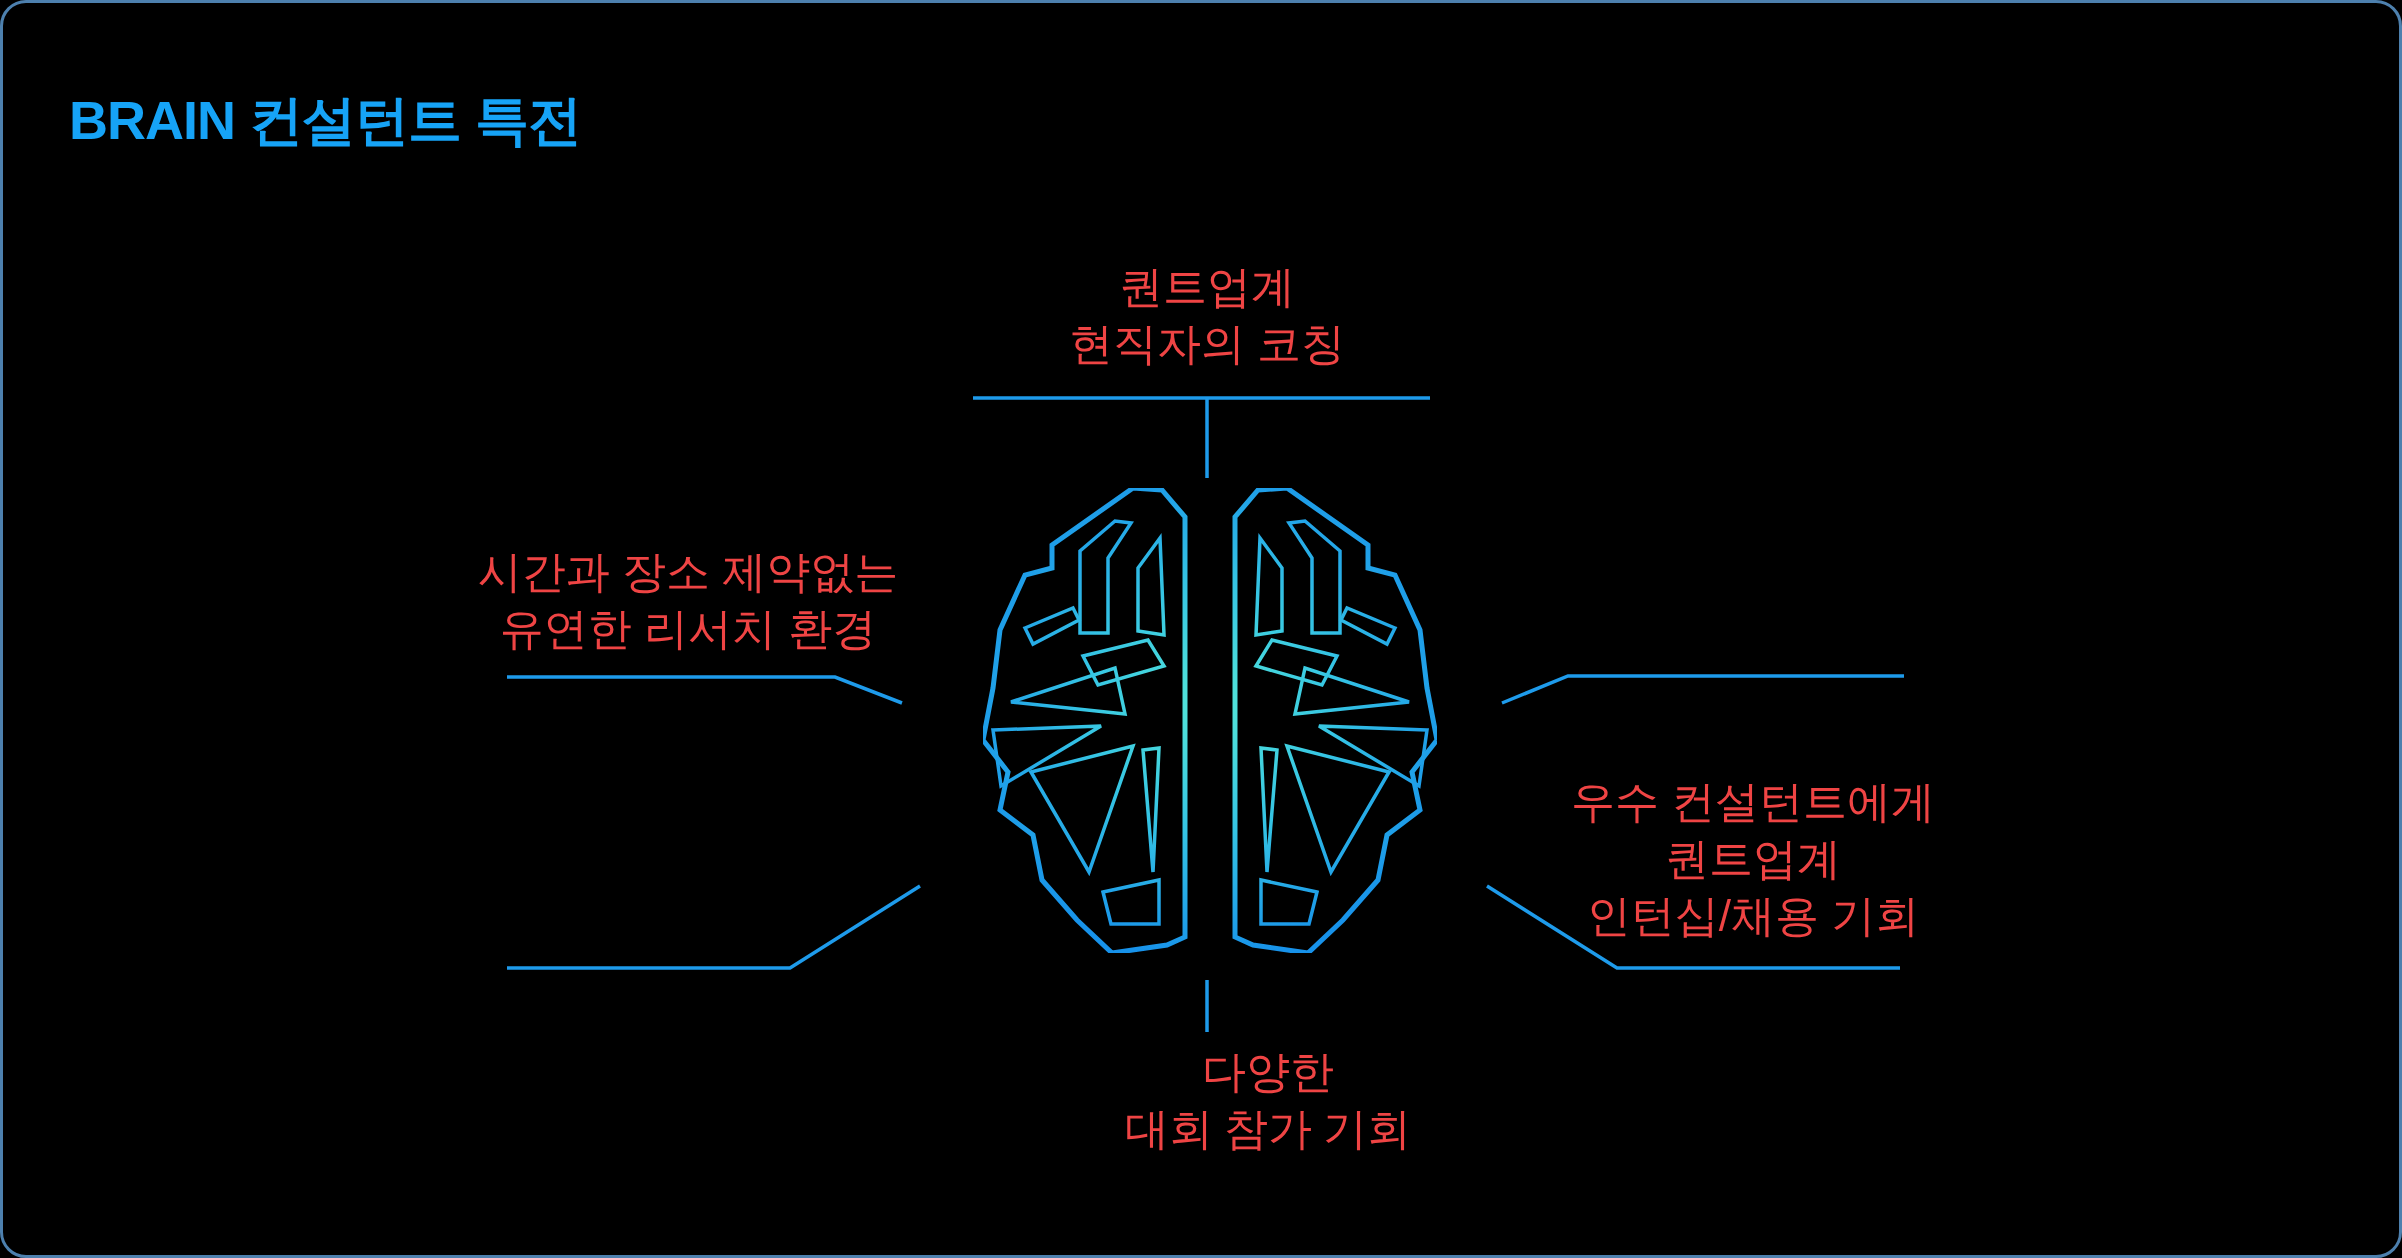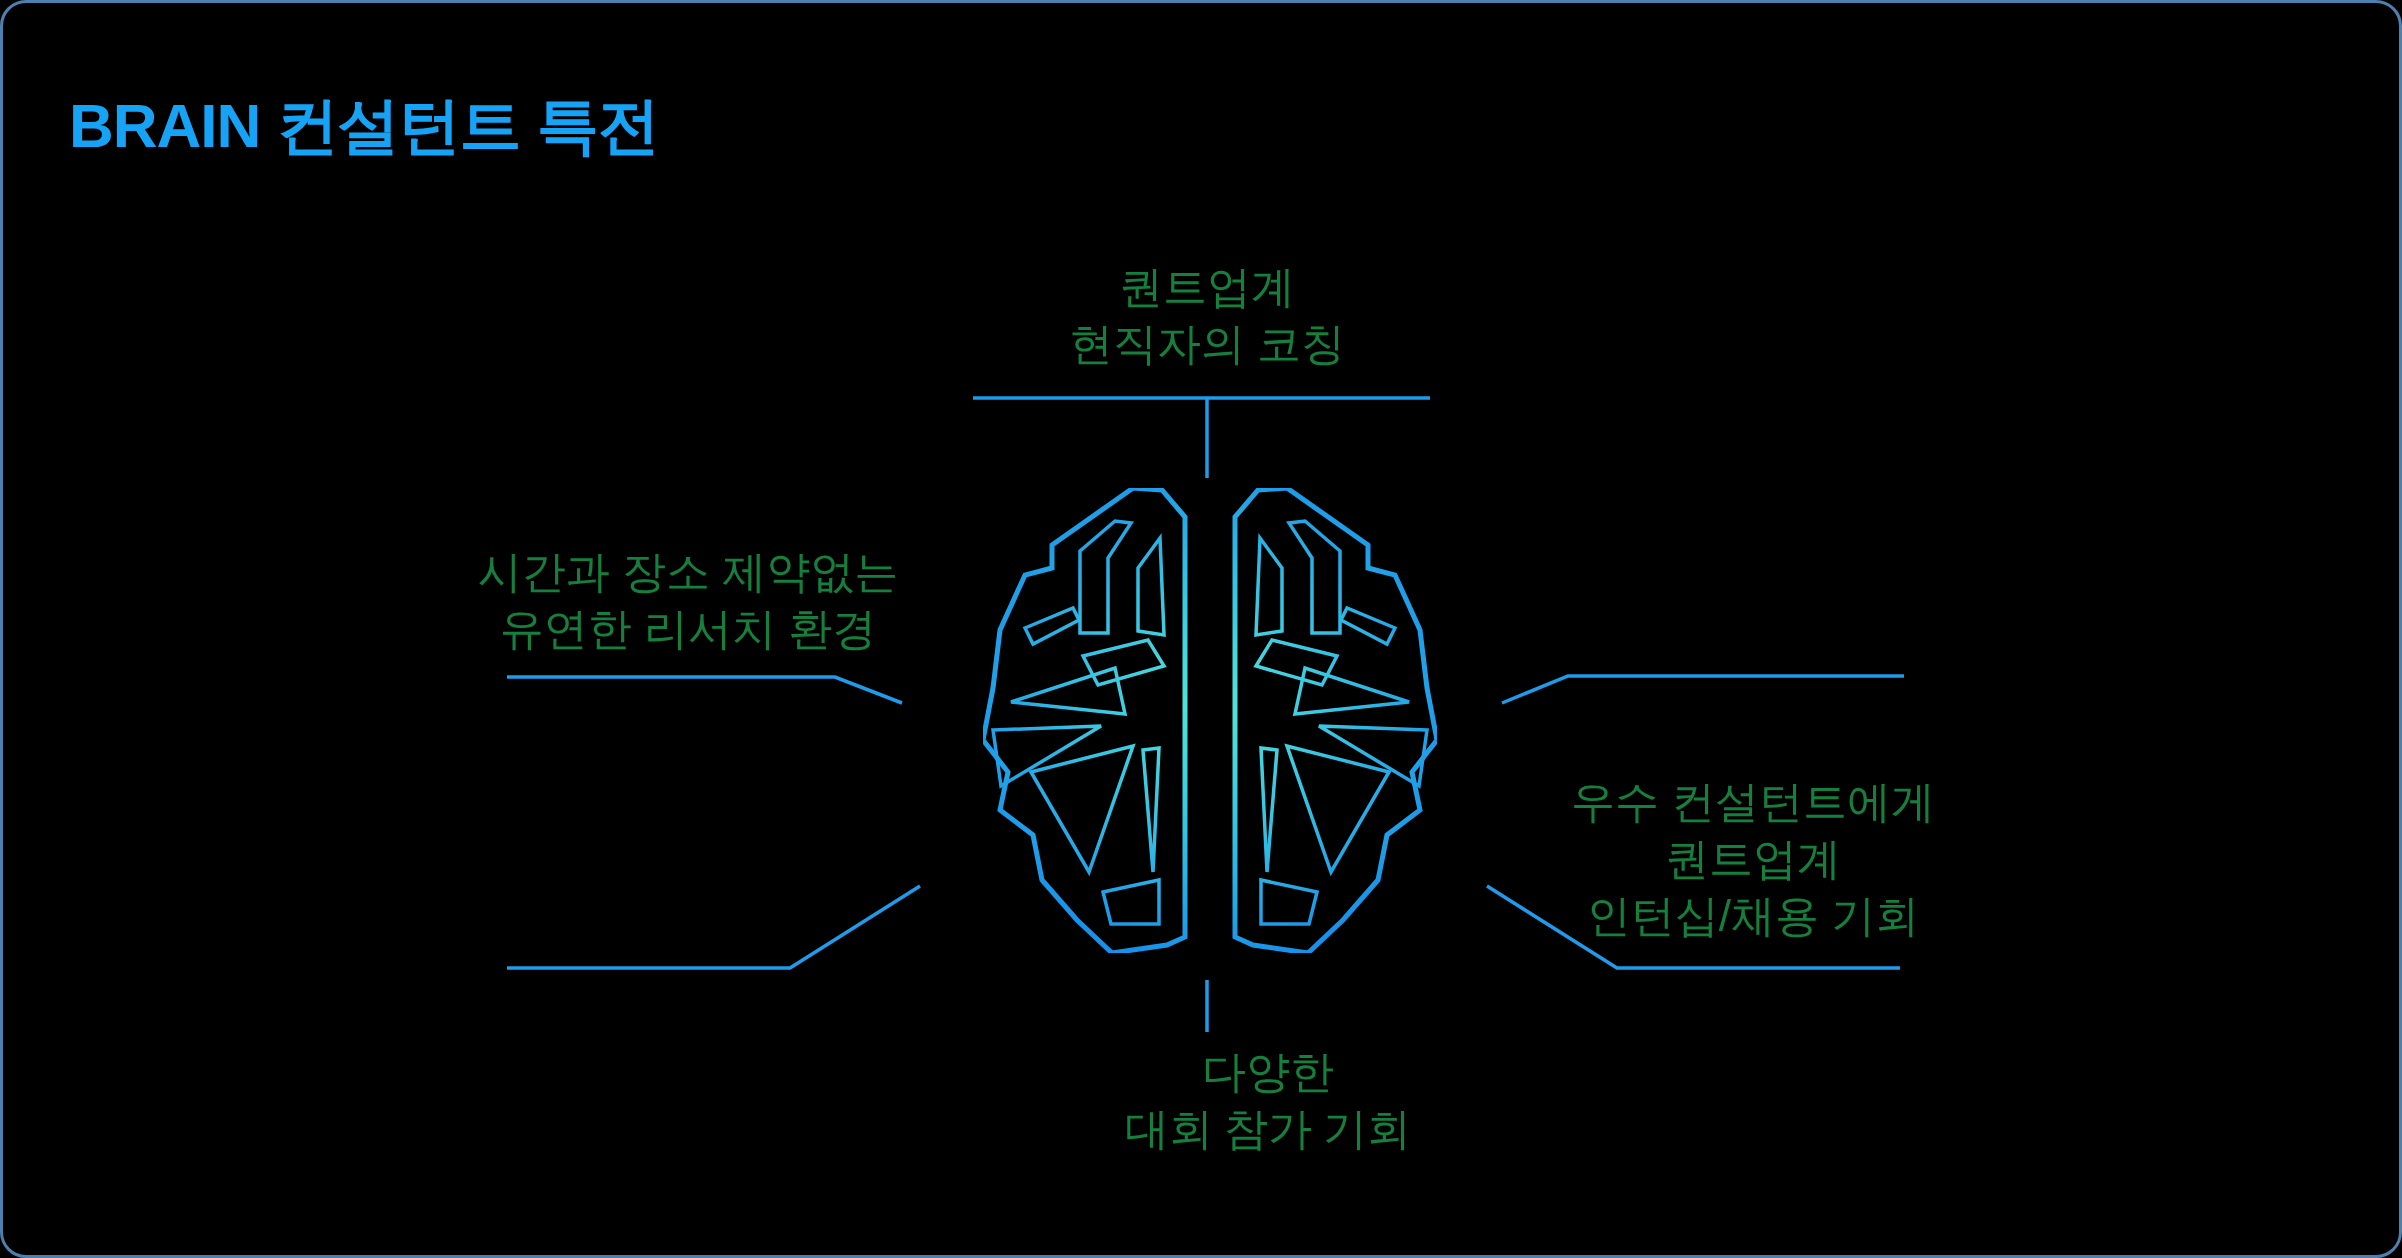--- a/index.html
+++ b/index.html
@@ -13,34 +13,34 @@
   }
   .frame{
     position:absolute;inset:0;
     border:3px solid rgba(90,150,205,.85);
     border-radius:26px;
     pointer-events:none;
   }
   .page-title{
     position:absolute;
     left:69px;top:52px;
-    font-size:62px;line-height:64px;
+    font-size:54px;line-height:64px;
     font-weight:800;
     letter-spacing:-1px;
     color:#16a3f6;
     white-space:nowrap;
   }
   .label{
     position:absolute;
     transform:translateX(-50%);
     text-align:center;
     font-size:44px;
     font-weight:500;
     line-height:57px;
-    color:#15803d;
+    color:#ef4444;
     white-space:pre-line;
   }
   .label-top{left:1207px;top:258px;}
   .label-left-upper{left:672px;top:543px;margin-left:16px;}
   .label-left-lower{left:674px;top:827px;}
   .label-right-upper{left:1753px;top:544px;}
   .label-right-lower{left:1753px;top:773px;}
   .label-bottom{left:1268px;top:1044px;font-family:Liberation Serif, serif;}
   .connectors, .brain{position:absolute;left:0;top:0;}
   .brain-svg{position:absolute;left:983px;top:488px;}

